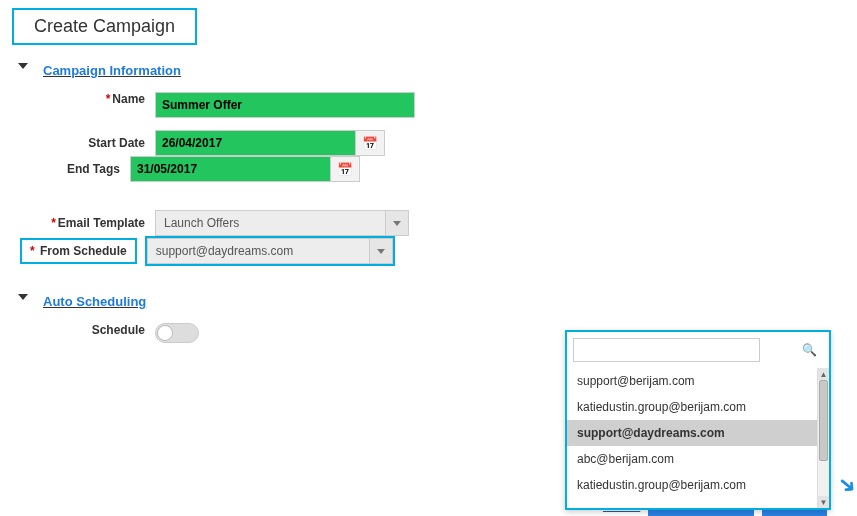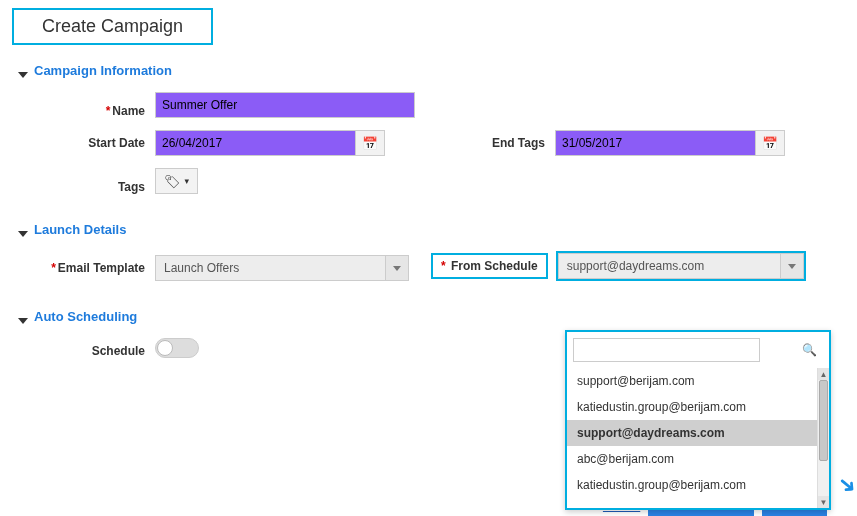--- a/index.html
+++ b/index.html
@@ -10,62 +10,64 @@
     font-size: 12px;
     color: #333;
     background: #fff;
     width: 857px;
   }
   .page-title {
     display: inline-block;
     font-size: 18px;
     font-weight: normal;
     color: #333;
-    padding: 6px 28px;
+    padding: 6px 20px;
     border: 2px solid #00aee0;
     margin: 0 8px 18px 0;
   }
   .section { margin-bottom: 28px; }
   .section-header {
     display: flex;
-    align-items: flex-end;
-    gap: 6px;
+    align-items: flex-start;
+    gap: 15px;
     margin-bottom: 14px;
     cursor: pointer;
+    text-decoration: underline;
   }
   .section-title {
     color: #1e7bdc;
     font-weight: bold;
     font-size: 13px;
   }
   .caret-down {
     width: 0; height: 0;
     border-left: 5px solid transparent;
     border-right: 5px solid transparent;
     border-top: 6px solid #333;
     margin-left: 6px;
   }
   .form-rows { padding-left: 8px; }
-  .row { display: flex; align-items: flex-end; margin-bottom: 12px; }
+  .row { display: flex; align-items: flex-start; margin-bottom: 12px; }
   .label {
     width: 135px;
     text-align: right;
     padding-right: 10px;
     font-weight: bold;
     font-size: 12px;
   }
   .req { color: #d40000; margin-right: 2px; }
   .field { }
   input.text, .date-input, .combo {
     height: 26px;
     border: 1px solid #ccc;
-    background: #8b5cf6;
+    background: #22c55e;
     padding: 0 6px;
     font-size: 12px;
     outline: none;
+    font-weight: bold;
   }
   input.text { width: 260px; }
   .date-wrap { display: flex; }
   .date-input { width: 200px; border-right: none; }
   .date-btn {
     width: 30px; height: 26px;
     border: 1px solid #ccc;
     background: #f2f2f2;
     display: flex; align-items: center; justify-content: center;
     cursor: pointer;
@@ -94,21 +96,21 @@
     background: #e6e6e6;
     display: flex; align-items: center; justify-content: center;
     cursor: pointer;
   }
   .combo-caret {
     width: 0; height: 0;
     border-left: 4px solid transparent;
     border-right: 4px solid transparent;
     border-top: 5px solid #777;
   }
-  .two-col { display: flex; }
+  .two-col { display: flex; flex-direction: column; }
   .gap { width: 60px; }
   .from-label-box {
     display: inline-flex; align-items:center;
     border: 2px solid #00aee0;
     height: 26px; padding: 0 8px;
     font-weight: bold; font-size: 12px;
     margin-right: 8px;
   }
   .from-combo-hl { border: 2px solid #00aee0; padding: 0; display: inline-block; }
   .from-combo-hl .combo-display { width: 222px; background:#ededed; }
@@ -244,38 +246,25 @@
         <div style="display:flex;align-items:center;">
           <div class="label" style="width:110px"><span>End Tags</span></div>
           <div class="field date-wrap">
             <input class="date-input" type="text" value="31/05/2017" style="">
             <div class="date-btn">
               <span class="cal-glyph">📅</span>
             </div>
           </div>
         </div>
       </div>
-      <div class="row">
-        <div class="label"><span>Tags</span></div>
-        <div class="field">
-          <div class="tag-btn">
-            <span class="tag-glyph">🏷</span>
-            <span class="tiny-caret">▾</span>
-          </div>
-        </div>
-      </div>
     </div>
   </div>
 
   
   <div class="section">
-    <div class="section-header">
-      <span class="caret-down"></span>
-      <span class="section-title">Launch Details</span>
-    </div>
     <div class="form-rows">
       <div class="row two-col">
         <div style="display:flex;align-items:center;">
           <div class="label"><span class="req">*</span><span>Email Template</span></div>
           <div class="field combo-wrap">
             <div class="combo-display">Launch Offers</div>
             <div class="combo-btn">
                 <span class="combo-caret"></span>
               </div>
           </div>

